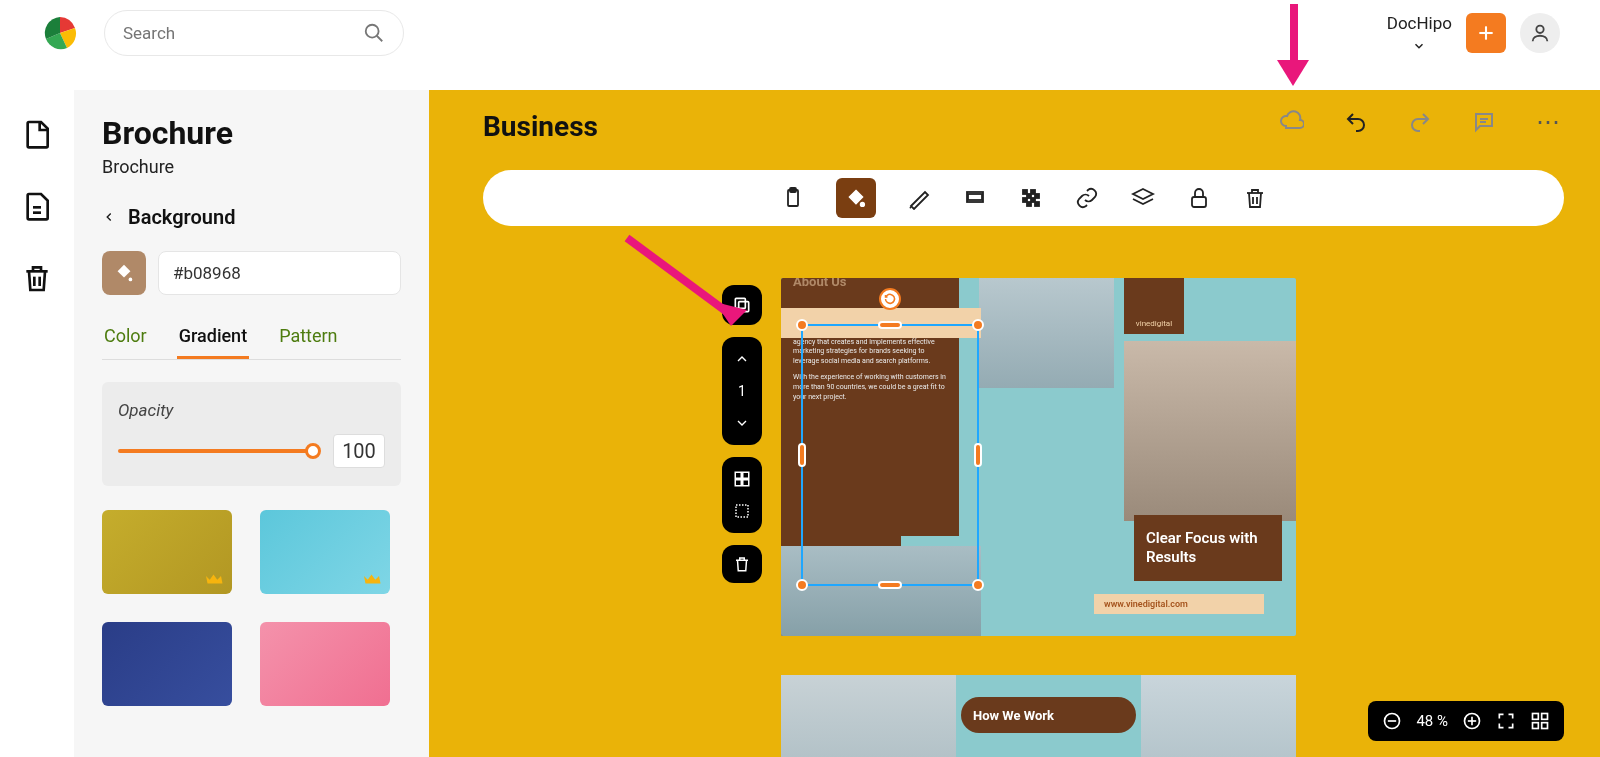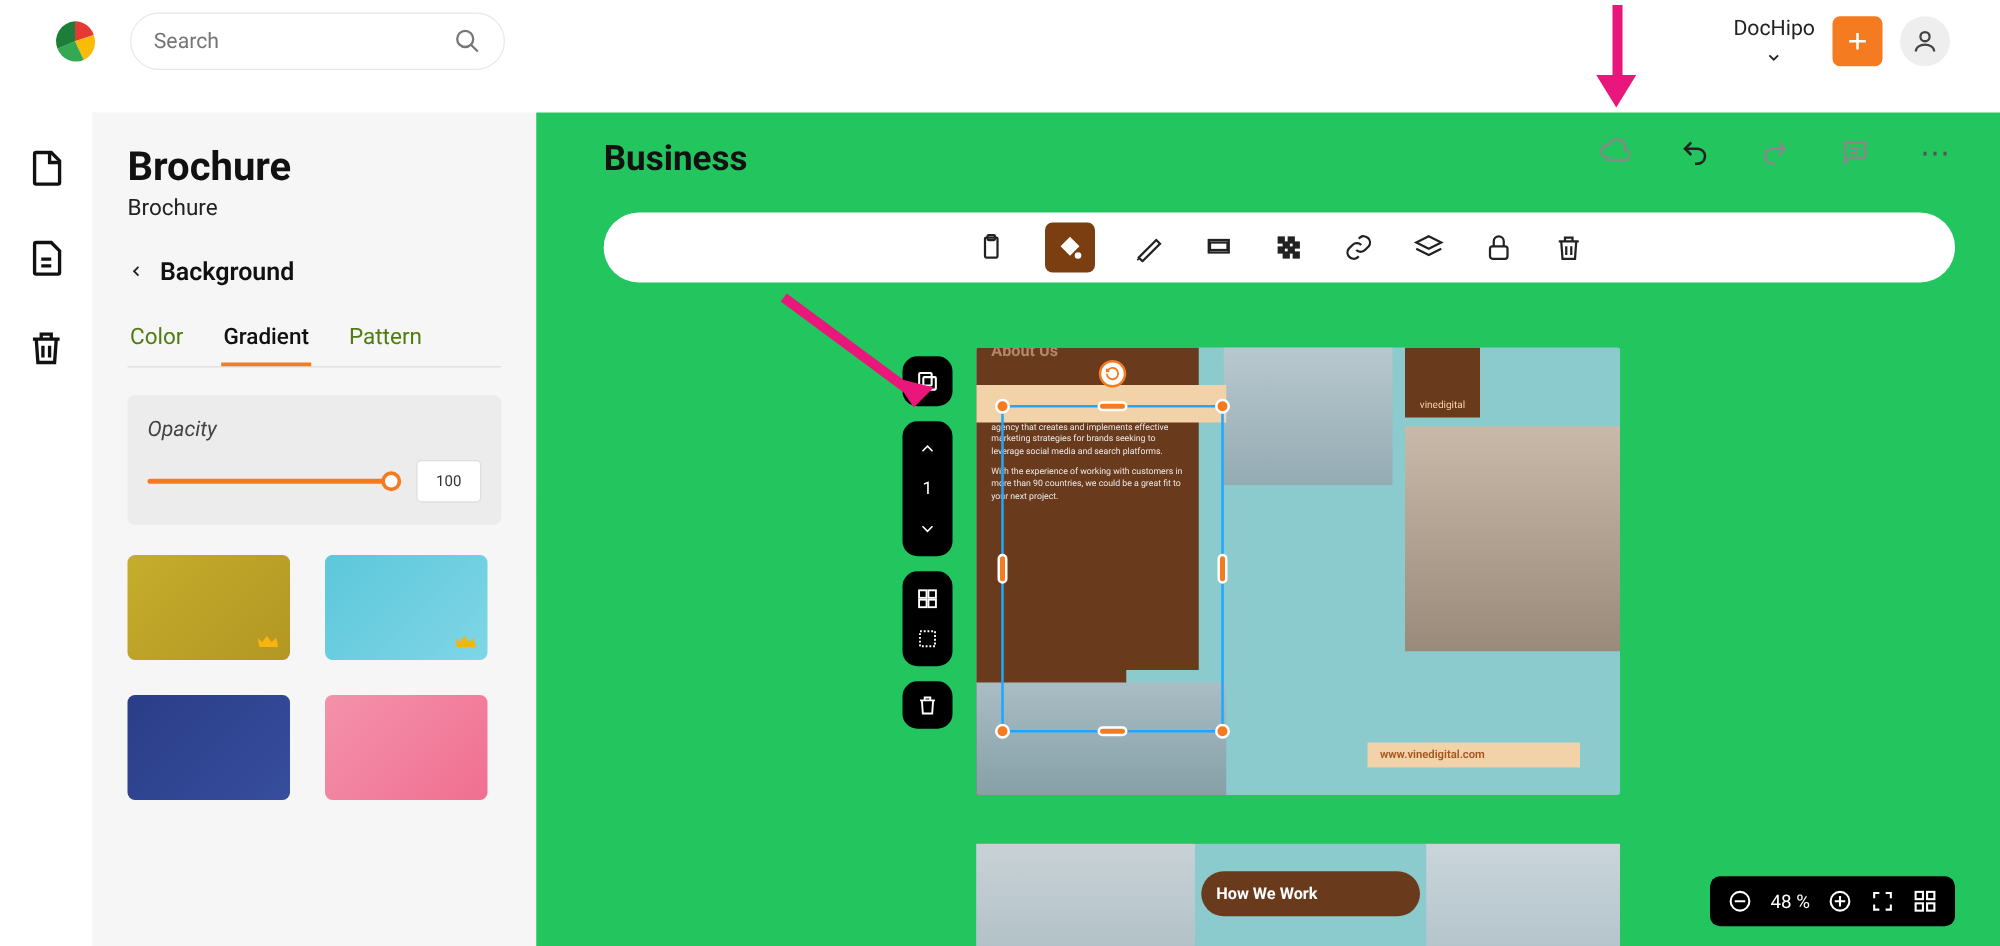--- a/index.html
+++ b/index.html
@@ -32,28 +32,28 @@
 .bgcolor-chip { width:44px; height:44px; background:#b08968; border-radius:8px; display:flex; align-items:center; justify-content:center; }
 .bgcolor-input { flex:1; background:#fff; border:1px solid #e5e5e5; border-radius:8px; display:flex; align-items:center; padding:0 14px; font-size:17px; color:#333; }
 .tabs { display:flex; gap:28px; margin-top:30px; border-bottom:1px solid #ddd; }
 .tabs > div { padding:0 2px 10px; font-size:18px; color:#4d7c0f; cursor:pointer; }
 .tabs > div.active { color:#111; border-bottom:3px solid #f47b20; font-weight:500; }
 .opacity-card { margin-top:22px; background:#ececec; border-radius:6px; padding:18px 16px; }
 .opacity-card .lbl { font-size:17px; color:#444;font-style:italic; }
 .op-row { display:flex; align-items:center; gap:14px; margin-top:14px; }
 .slider { position:relative; flex:1; height:4px; background:#f47b20; border-radius:2px; }
 .slider .knob { position:absolute; right:-2px; top:-6px; width:16px; height:16px; border-radius:50%; background:#fff; border:3px solid #f47b20; }
-.op-val { width:52px; height:34px; background:#fff; border:1px solid #ddd; border-radius:4px; display:flex; align-items:center; justify-content:center; font-size:12px; color:#333; }
+.op-val { width:52px; height:34px; background:#fff; border:1px solid #ddd; border-radius:4px; display:flex; align-items:center; justify-content:center; font-size:20px; color:#333; }
 .swatches { display:flex; gap:28px; margin-top:24px; flex-wrap:wrap; }
 .swatch { width:130px; height:84px; border-radius:6px; position:relative; cursor:pointer; }
 .crown { position:absolute; right:8px; bottom:8px; width:18px; height:14px; }
 .collapse-tab { position:absolute; right:-14px; top:312px; width:14px; height:58px; background:#e7e7e7; border-top-right-radius:6px; border-bottom-right-radius:6px; display:flex; align-items:center; justify-content:center; cursor:pointer; color:#777; font-size:12px; }
 
 
-.canvas-area { flex:1; background:#22c55e; position:relative; }
+.canvas-area { flex:1; background:#eab308; position:relative; }
 .page-title { position:absolute; left:54px; top:20px; font-size:28px; font-weight:700; color:#111; }
 .canvas-actions { position:absolute; right:36px; top:18px; display:flex; gap:40px; align-items:center; }
 .ca-icon { width:24px; height:24px; stroke:#888; fill:none; stroke-width:2; cursor:pointer; }
 .ca-dots { font-size:24px; letter-spacing:4px; color:#555; cursor:pointer; }
 
 .tool-strip { position:absolute; left:54px; right:36px; top:80px; height:56px; background:#fff; border-radius:28px; display:flex; align-items:center; justify-content:center; gap:30px; }
 .ts-icon { width:26px; height:26px; stroke:#222; fill:none; stroke-width:1.8; cursor:pointer; display:flex; align-items:center; justify-content:center; }
 .ts-icon.active { width:40px; height:40px; background:#7a3e11; border-radius:6px; }
 .ts-icon.active svg { stroke:#fff; fill:#fff; }
 
@@ -168,20 +168,29 @@
     <div class="sp-title">Brochure</div>
     <div class="sp-sub">Brochure</div>
 
     <div class="sp-back">
       <svg class="chev" style="transform:rotate(90deg)" viewBox="0 0 24 24">
           <polyline points="6 9 12 15 18 9"></polyline>
         </svg>
       <span>Background</span>
     </div>
 
+    <div class="bgcolor-row">
+      <div class="bgcolor-chip">
+        <svg width="22" height="22" viewBox="0 0 24 24" fill="#fff">
+            <path d="M12 3l7 7-7 7-7-7z"></path>
+            <circle cx="19" cy="19" r="2"></circle>
+          </svg>
+      </div>
+      <div class="bgcolor-input">#b08968</div>
+    </div>
 
     <div class="tabs">
       <div>Color</div>
       <div class="active">Gradient</div>
       <div>Pattern</div>
     </div>
 
     <div class="opacity-card">
       <div class="lbl">Opacity</div>
       <div class="op-row">
@@ -356,20 +365,21 @@
       <div class="p-contact">
         <h4>Contact Us</h4>
         <div class="lab">Phone</div>
         <div>123-4567890</div>
         <div class="lab">Email</div>
         <div>info@vinedigital.com</div>
         <div class="lab">Social Media</div>
         <div>@vinedigital</div>
       </div>
       <div class="badge">vinedigital</div>
+      <div class="focus">Clear Focus with Results</div>
       <div class="urlbar">www.vinedigital.com</div>
 
       <div class="selbox">
         <div class="rot">
             <svg width="12" height="12" viewBox="0 0 24 24" stroke="#f47b20" fill="none" stroke-width="3">
               <path d="M3 12a9 9 0 1 0 3-7l-3 3"></path>
               <polyline points="3 4 3 8 7 8"></polyline>
             </svg>
           </div>
         <span class="h" style="left:-7px;top:-7px"></span>

